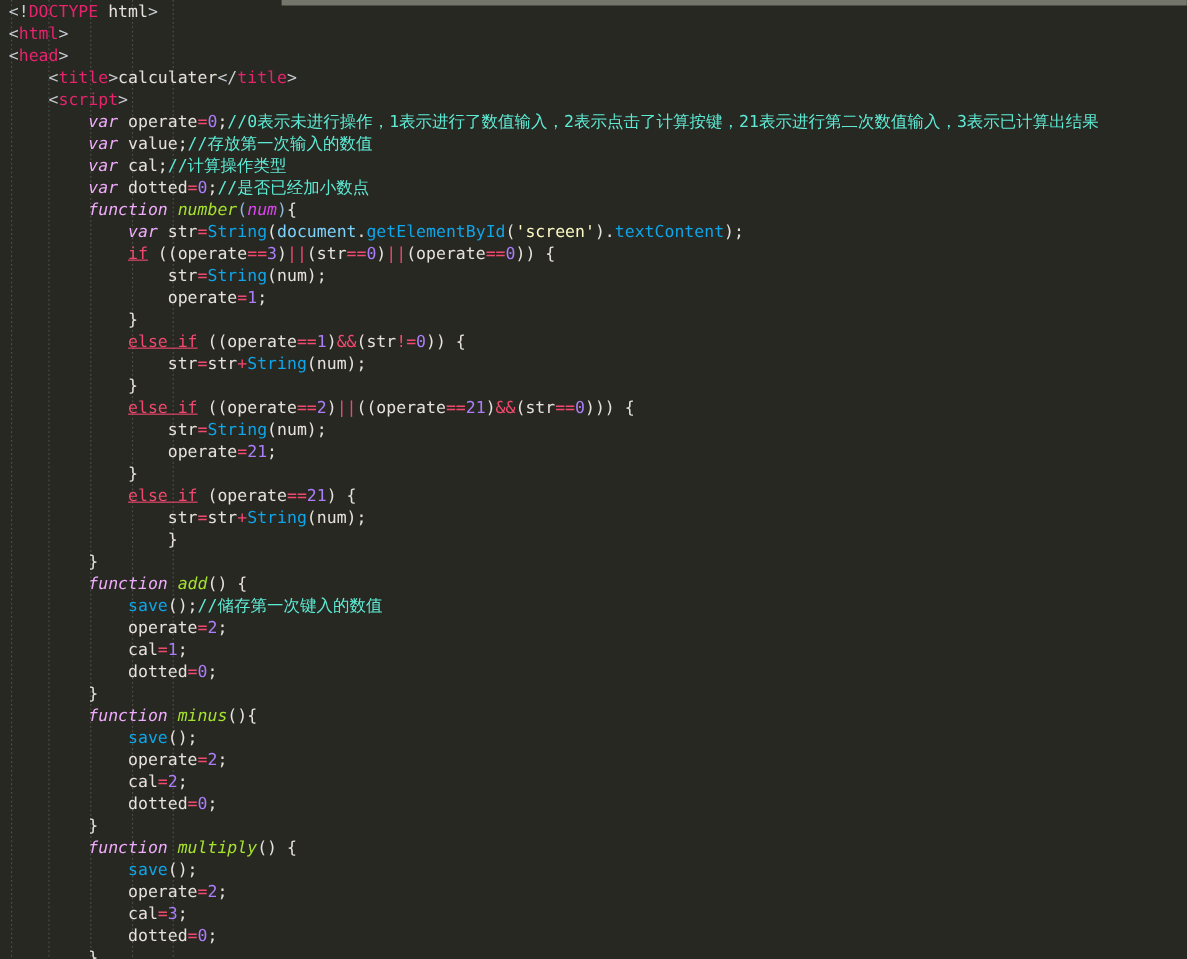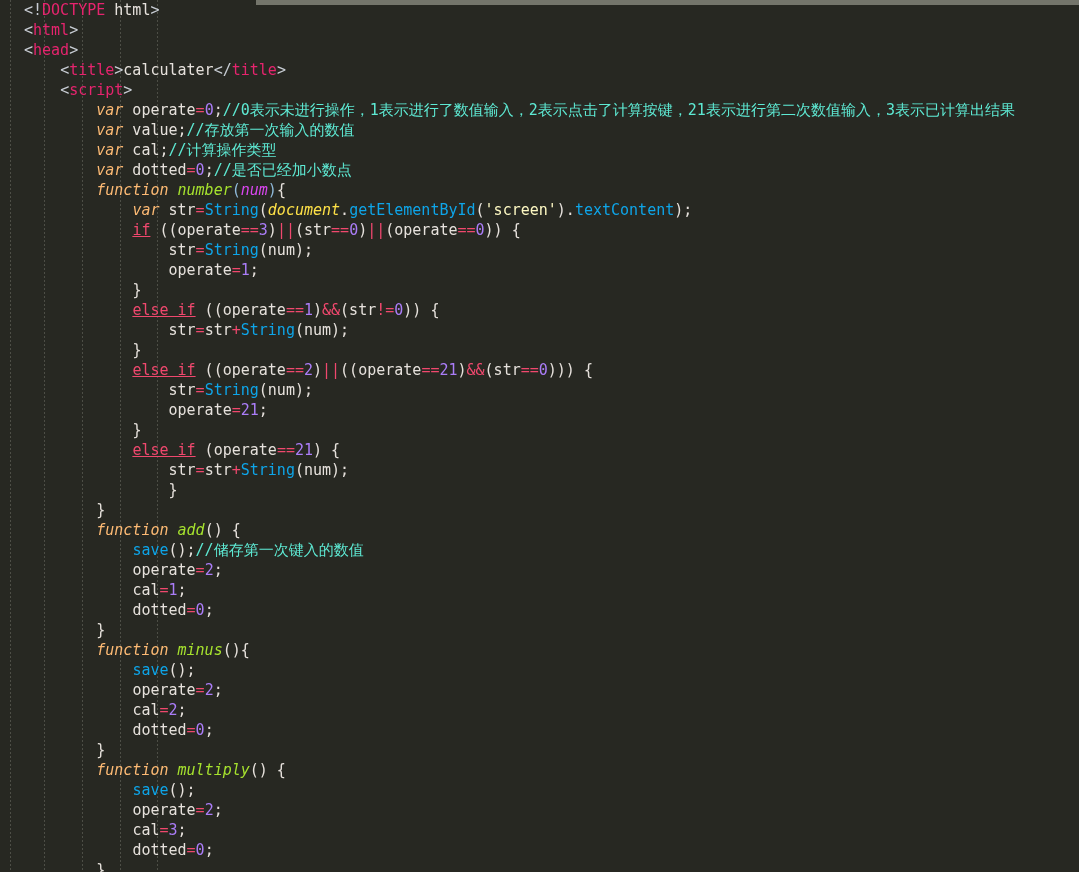--- a/index.html
+++ b/index.html
@@ -53,32 +53,32 @@
     font-size: 15px;
     line-height: 20px;
     white-space: pre;
     letter-spacing: 0px;
   }
 
   .line {
     height: 20px;
     line-height: 20px;
     white-space: pre;
-    padding-left: 24px;
+    padding-left: 8px;
   }
 
   
   .t-plain    { color: #e6e1dc; }
   .t-punct    { color: #c8cdd4; }
   .t-tag      { color: #e6246e; }
   .t-keyword  { color: #f0486e; text-decoration: underline; }       
-  .t-storage  { color: #fdba74; font-style: italic; }  
+  .t-storage  { color: #f0abfc; font-style: italic; }  
   .t-func     { color: #a6e22e; font-style: italic; }       
   .t-call     { color: #0ea5e9; }       
-  .t-builtin  { color: #fde047; font-style: italic; }  
+  .t-builtin  { color: #7dd3fc; }  
   .t-param    { color: #d946ef; font-style: italic; }  
   .t-number   { color: #ab7df8; }
   .t-operator { color: #f0486e; }
   .t-string   { color: #fef9c3; }
   .t-comment  { color: #5eead4; }
   .t-paren    { color: #8fb9d9; }
 </style>
 </head>
 <body>
 

